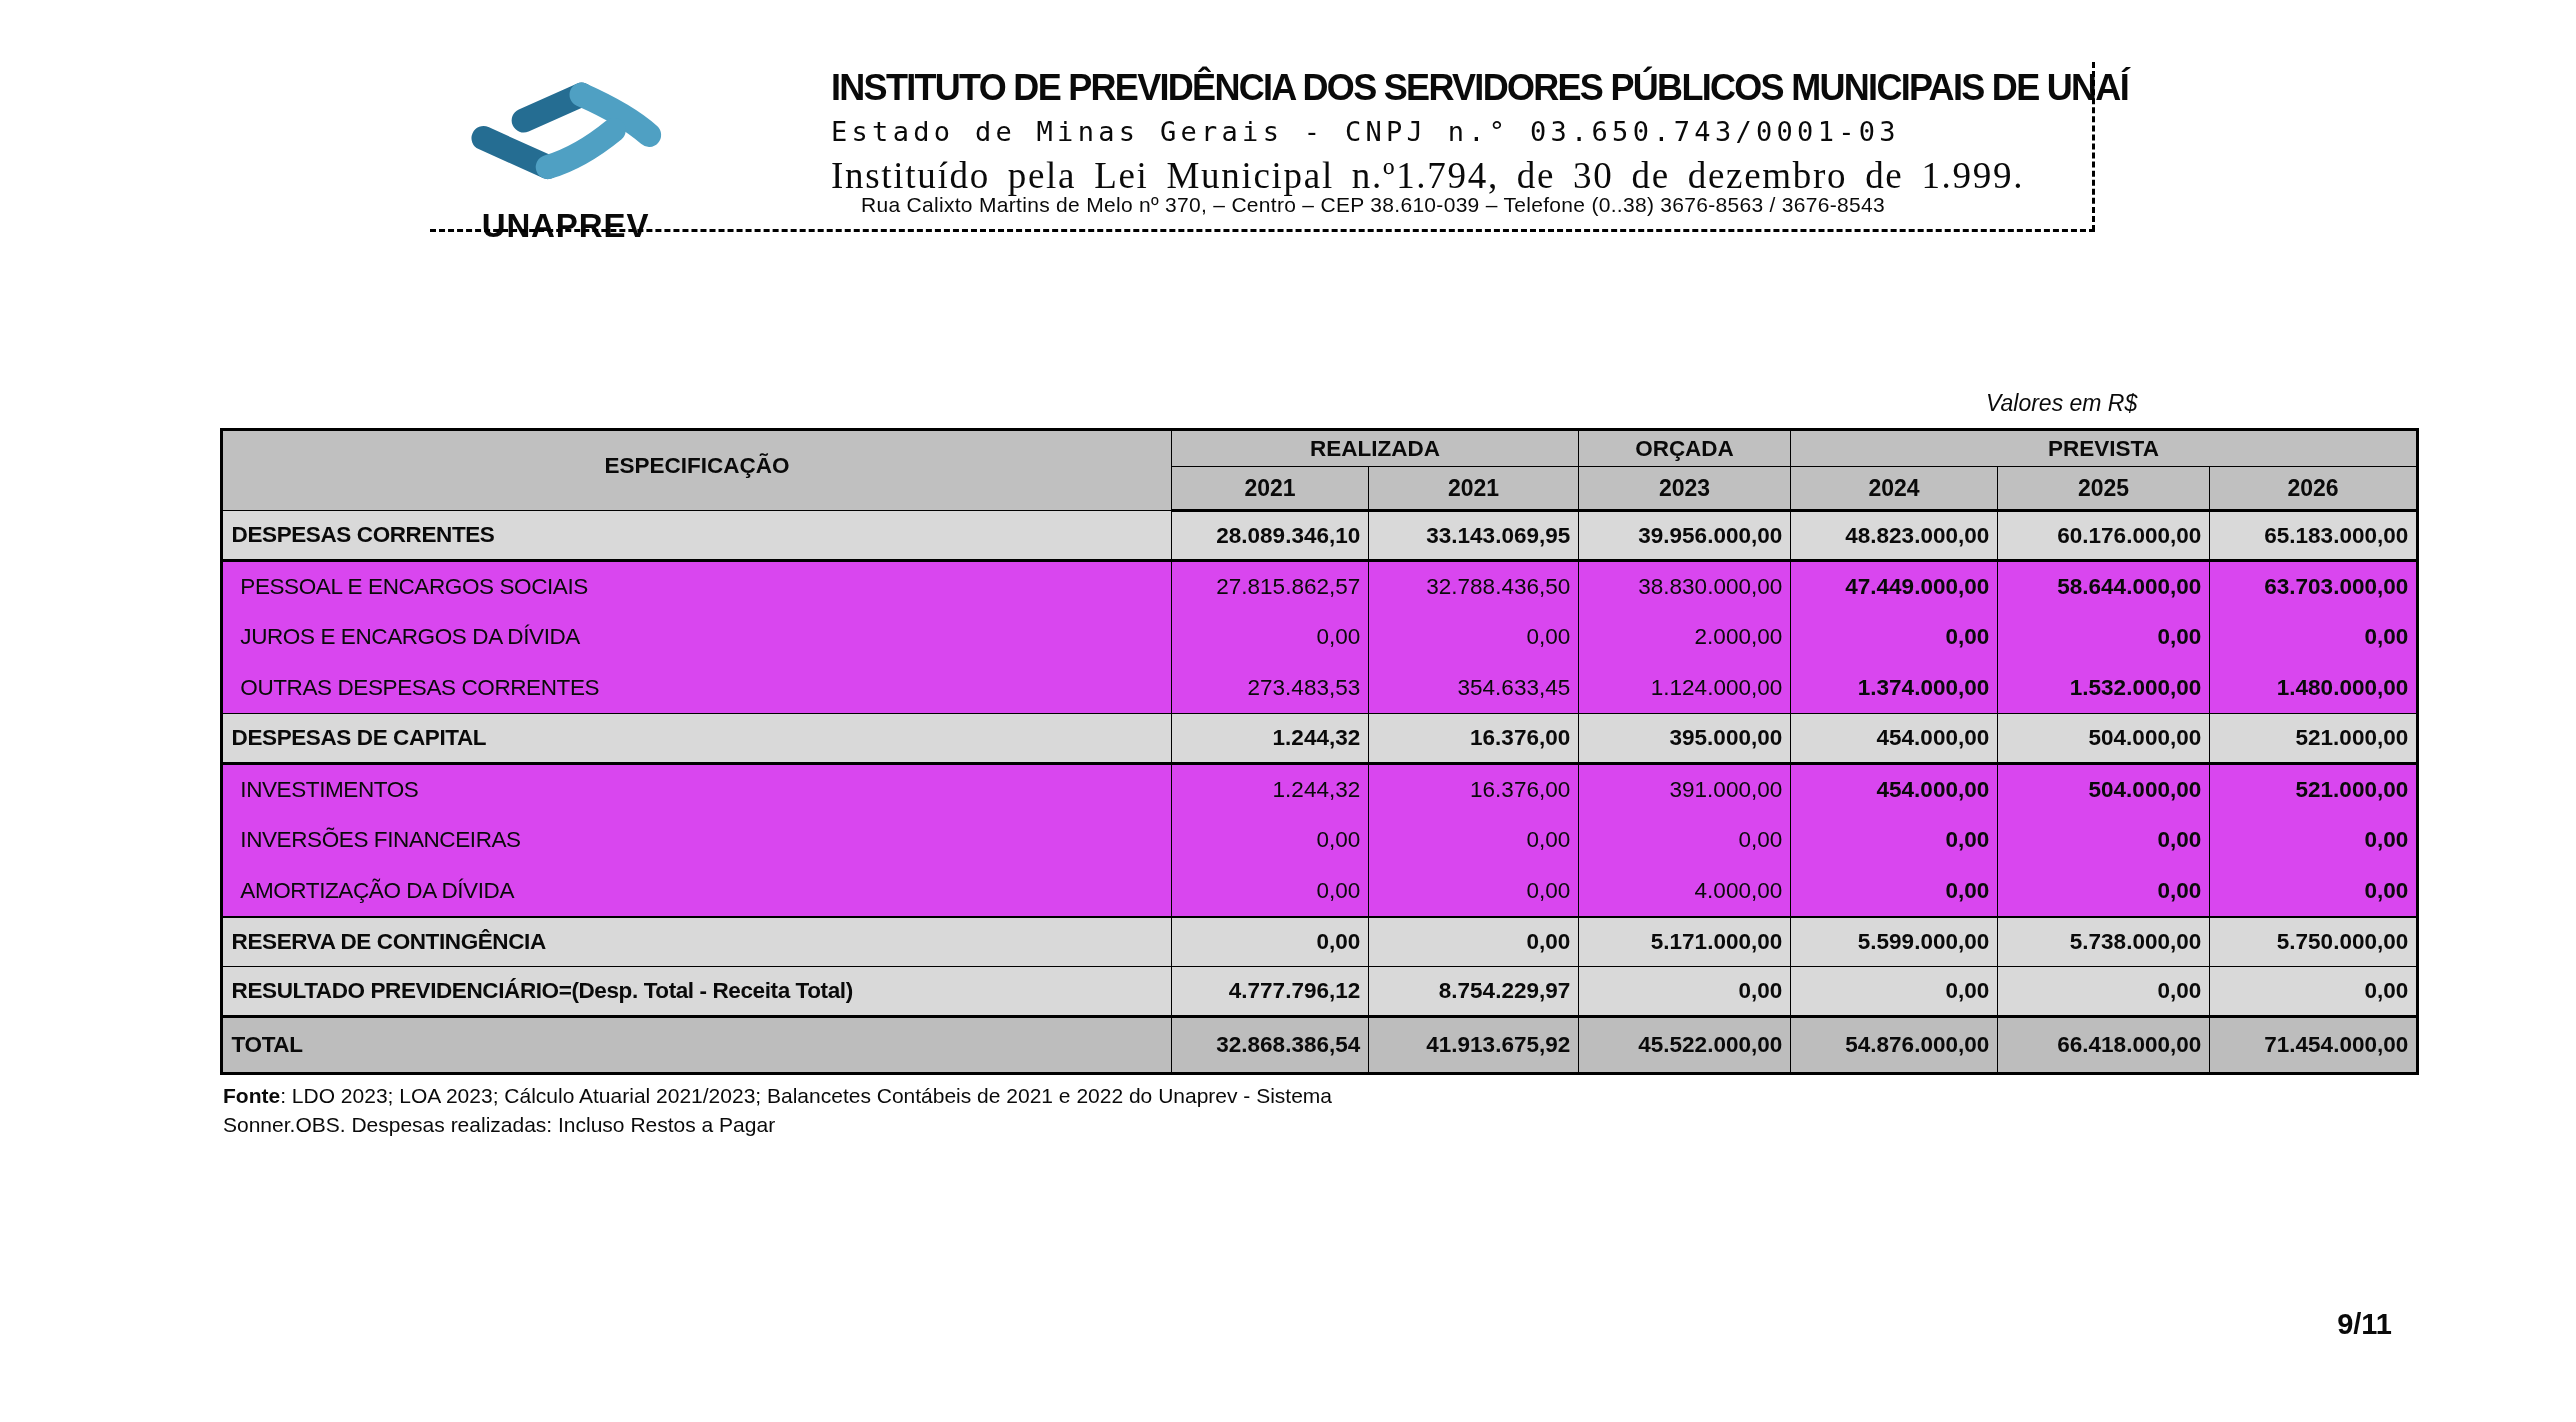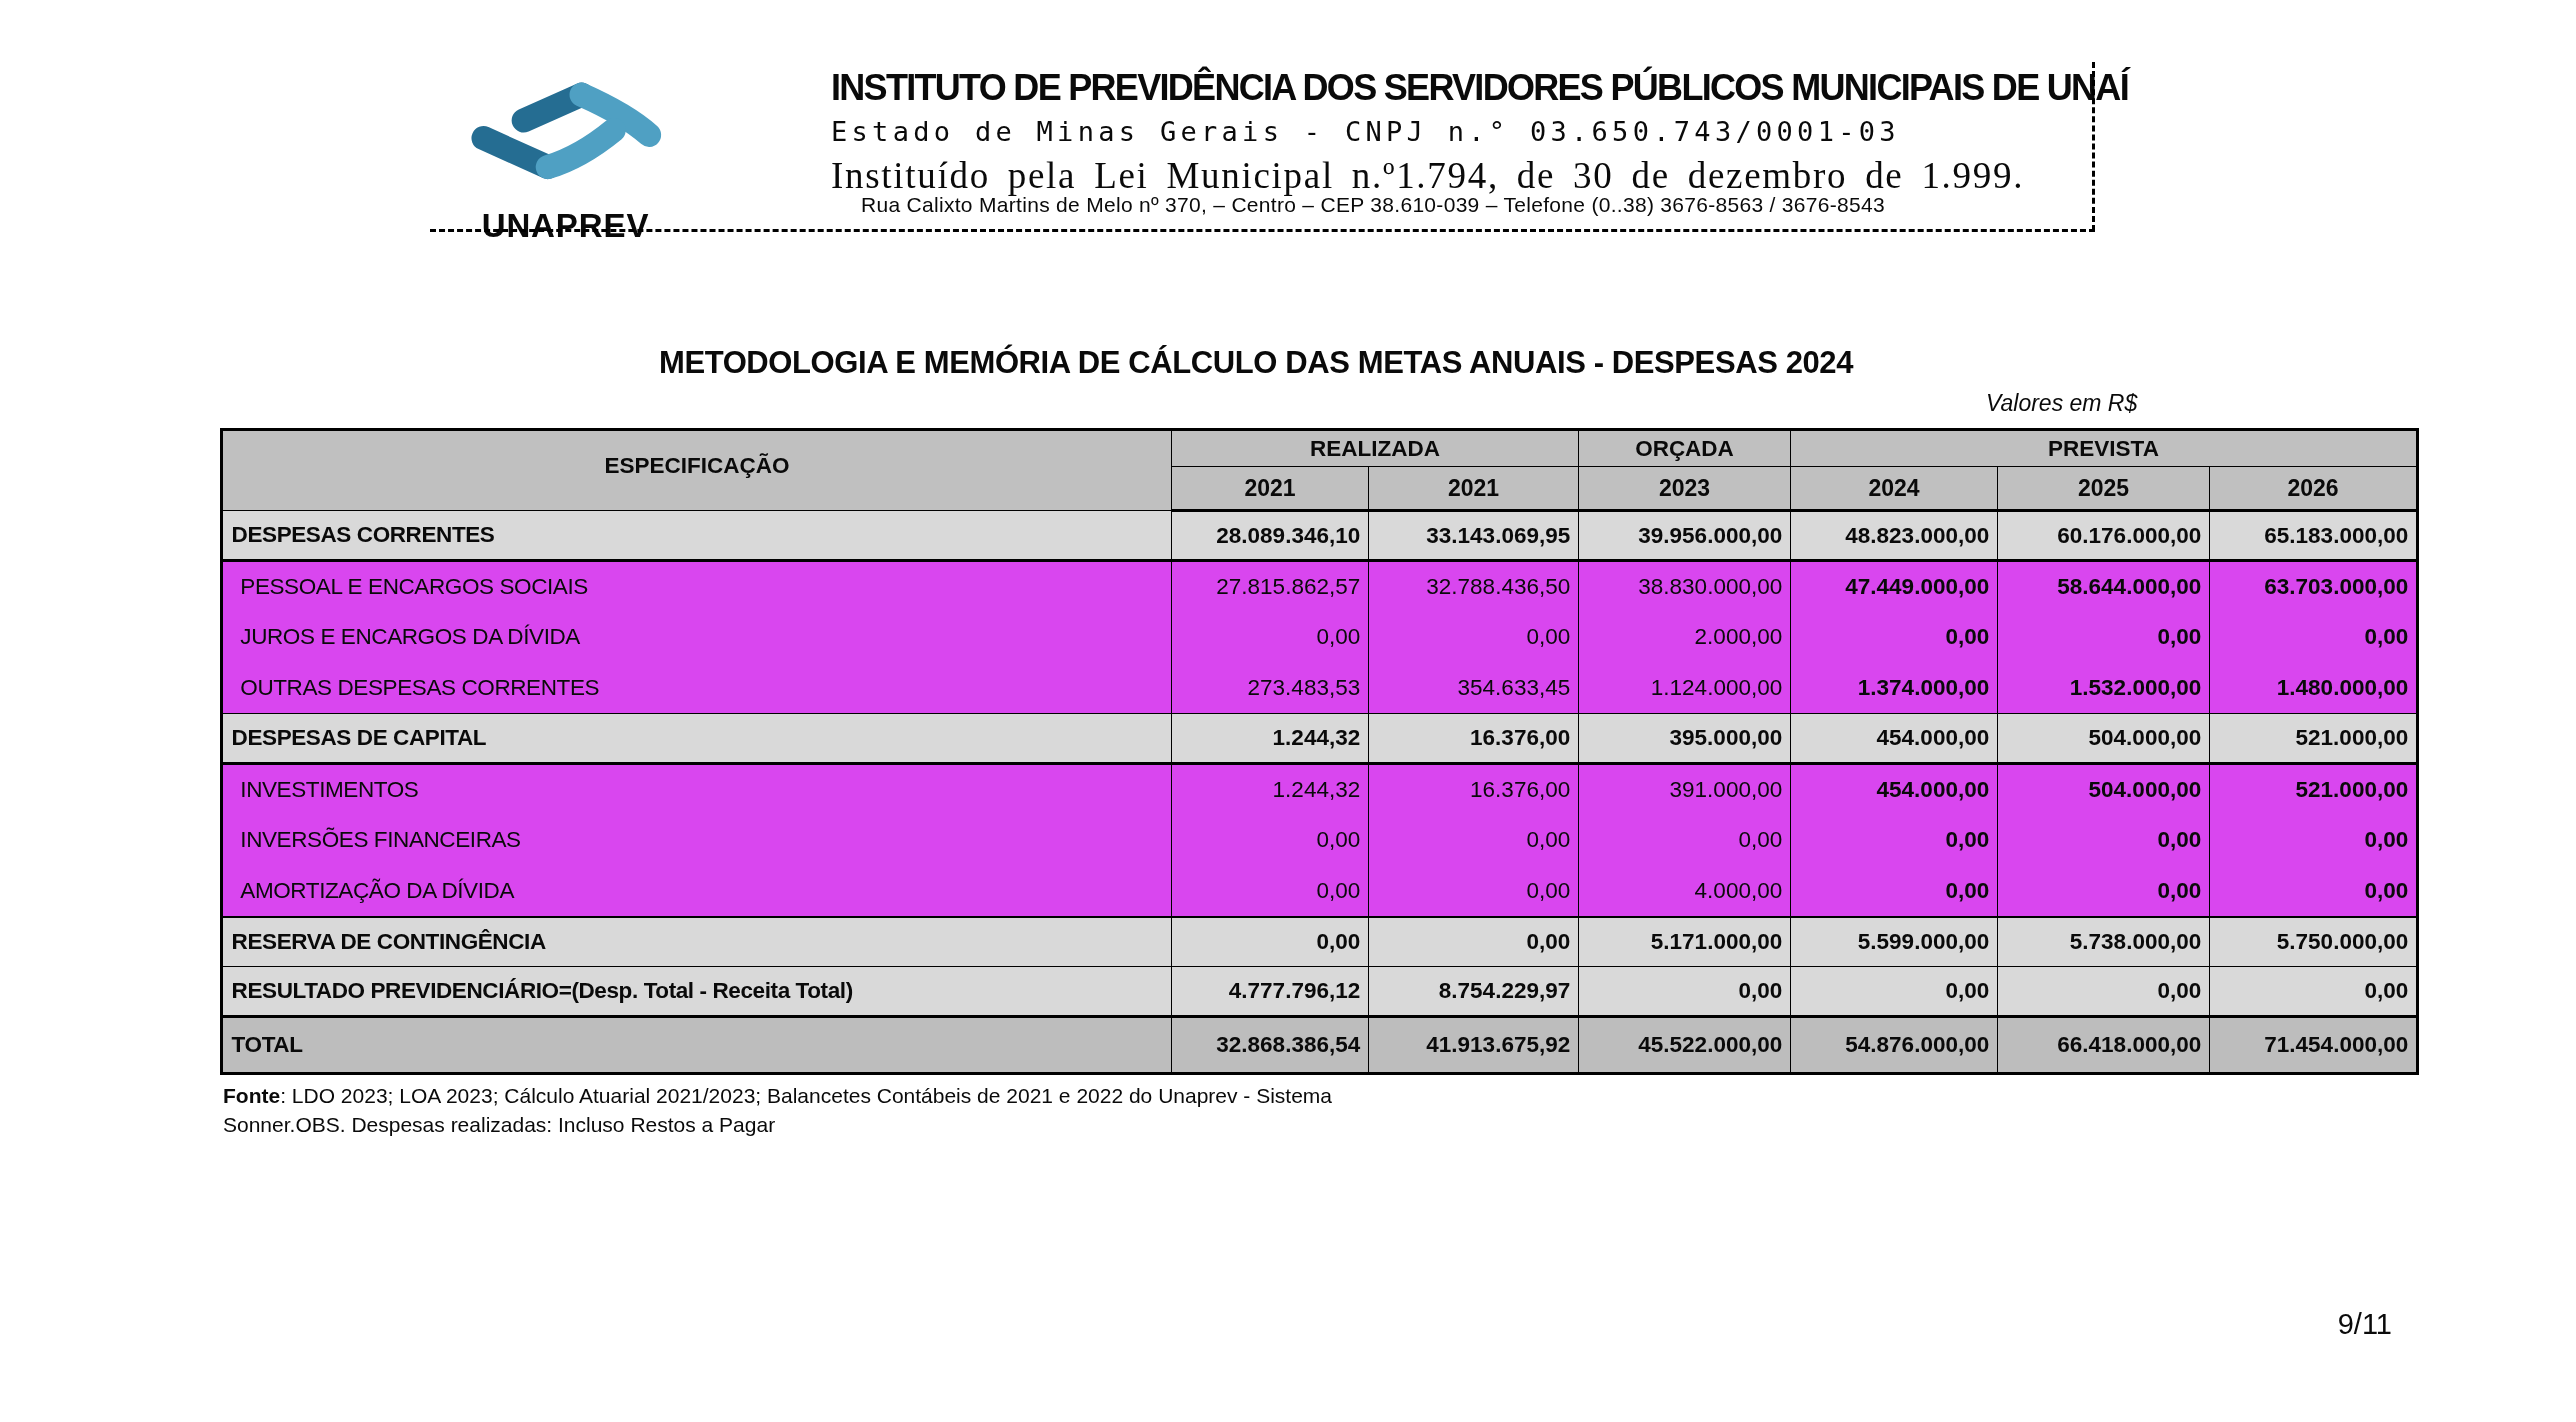--- a/index.html
+++ b/index.html
@@ -42,21 +42,21 @@
   .t td.prev { background:#d9d9d9; font-weight:bold; }
   .t tr.total { height:57px; }
   .t tr.total td, .t tr.total td.prev { background:#bdbdbd; font-weight:bold; }
   .t tr.bb2 td { border-bottom:1.7px solid #000; }
   .t tr.bb3 td { border-bottom:2.6px solid #000; }
   .t tr.bb4 td { border-bottom:3.5px solid #000; }
   
   .fonte { position:absolute; left:223px; top:1081px; width:1511px; font-size:21px; line-height:29px; }
   .fonte .b { font-weight:bold; }
   .pagenum { position:absolute; left:2228px; top:1308px; width:164px; text-align:right;
-    font-size:29px; font-weight:normal; }
+    font-size:29px; font-weight:bold; }
 </style>
 </head>
 <body>
 
 <div class="page">
 
   <div class="logo-wrap">
     <svg width="225" height="155" viewBox="0 0 280 180">
       <path d="M 88 70 L 160 38" stroke="#256d92" stroke-width="30" stroke-linecap="round" fill="none"></path>
       <path d="M 160 38 C 196 54 224 70 244 88" stroke="#4fa0c3" stroke-width="30" stroke-linecap="round" fill="none"></path>
@@ -68,21 +68,20 @@
 
   <div class="org-block">
     <div class="org-line org-line1">INSTITUTO DE PREVIDÊNCIA DOS SERVIDORES PÚBLICOS MUNICIPAIS DE UNAÍ</div>
     <div class="org-line org-line2">Estado de Minas Gerais - CNPJ n.° 03.650.743/0001-03</div>
     <div class="org-line org-line3">Instituído pela Lei Municipal n.º1.794, de 30 de dezembro de 1.999.</div>
     <div class="org-line org-line4">Rua Calixto Martins de Melo nº 370, – Centro – CEP 38.610-039 – Telefone (0..38) 3676-8563 /  3676-8543</div>
   </div>
   <div class="hr-dashed"></div>
   <div class="vr-dashed"></div>
 
-  <div class="doc-title">METODOLOGIA E MEMÓRIA DE CÁLCULO DAS METAS ANUAIS - DESPESAS  2024</div>
   <div class="valores">Valores em R$</div>
 
   <table class="t">
     <colgroup>
       <col style="width:950px">
         <col style="width:197px">
         <col style="width:210px">
       <col style="width:212px">
         <col style="width:207px">
         <col style="width:212px">

